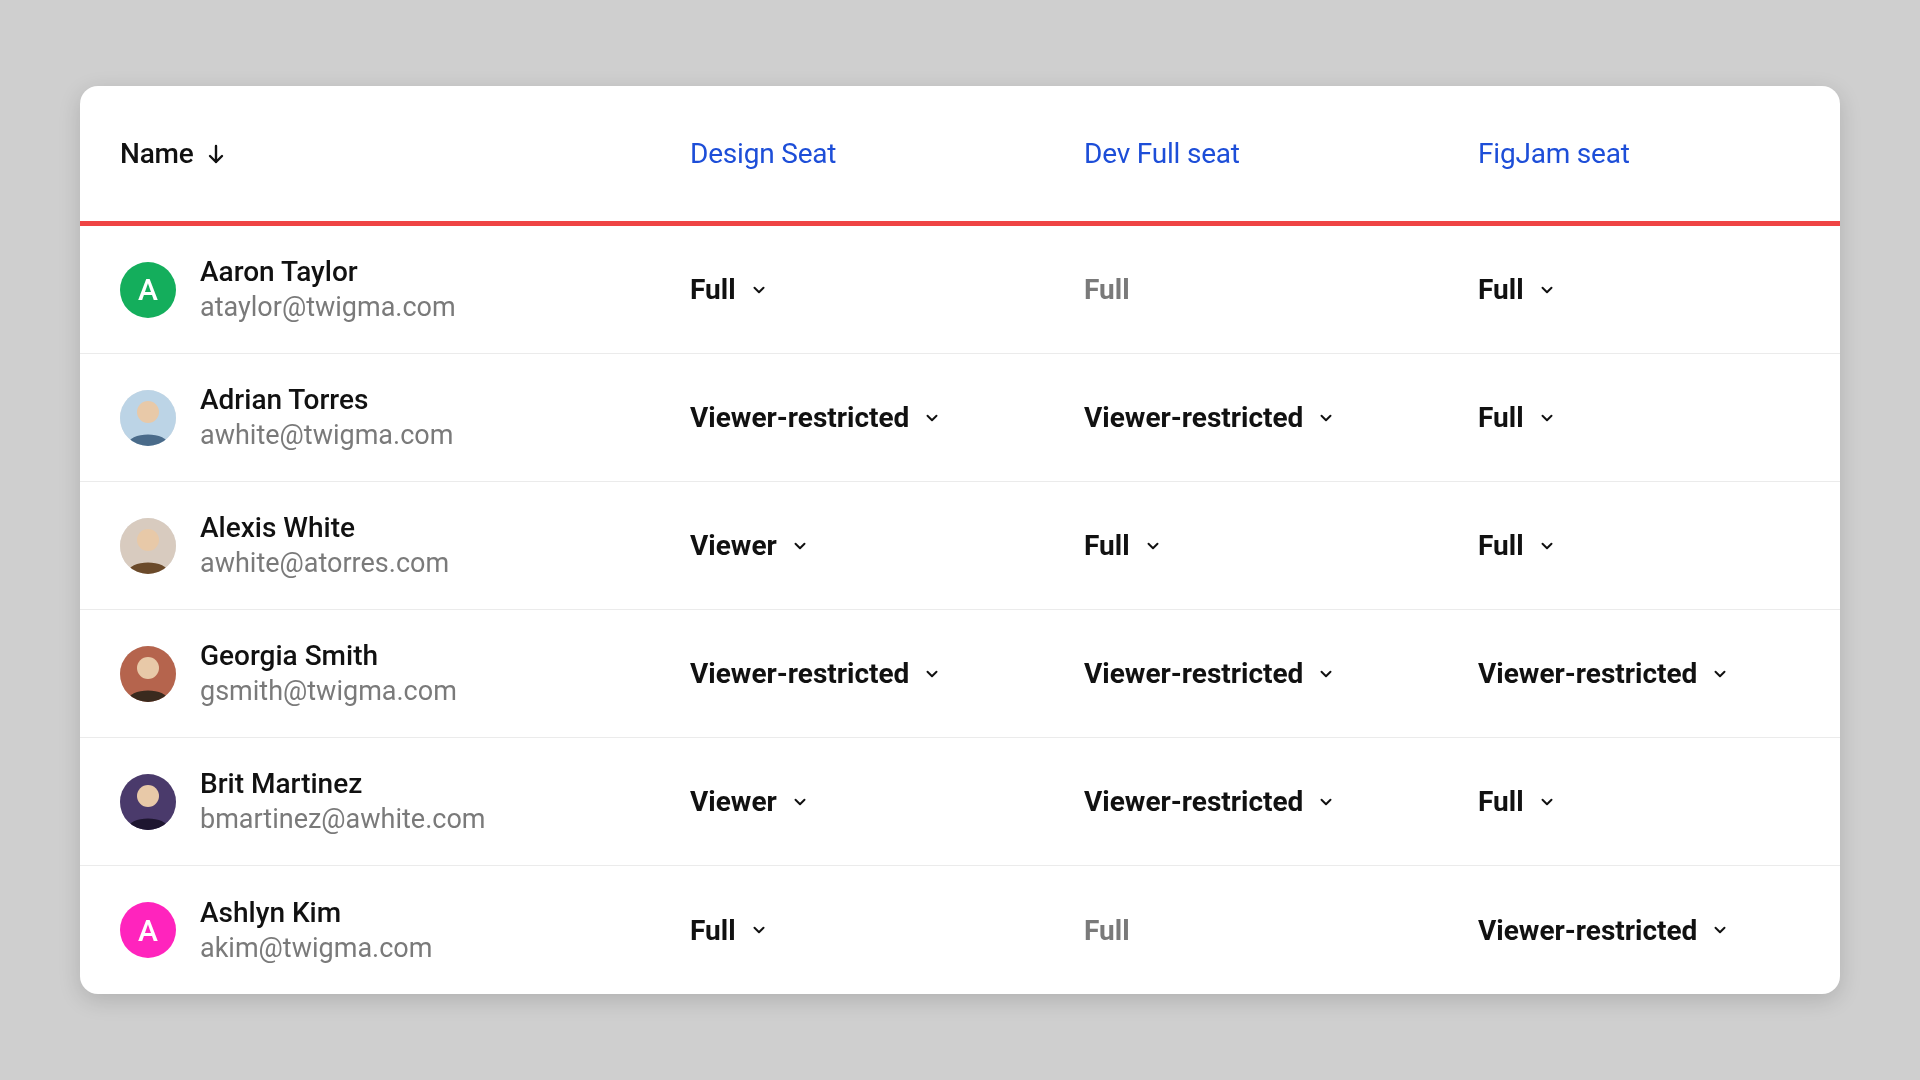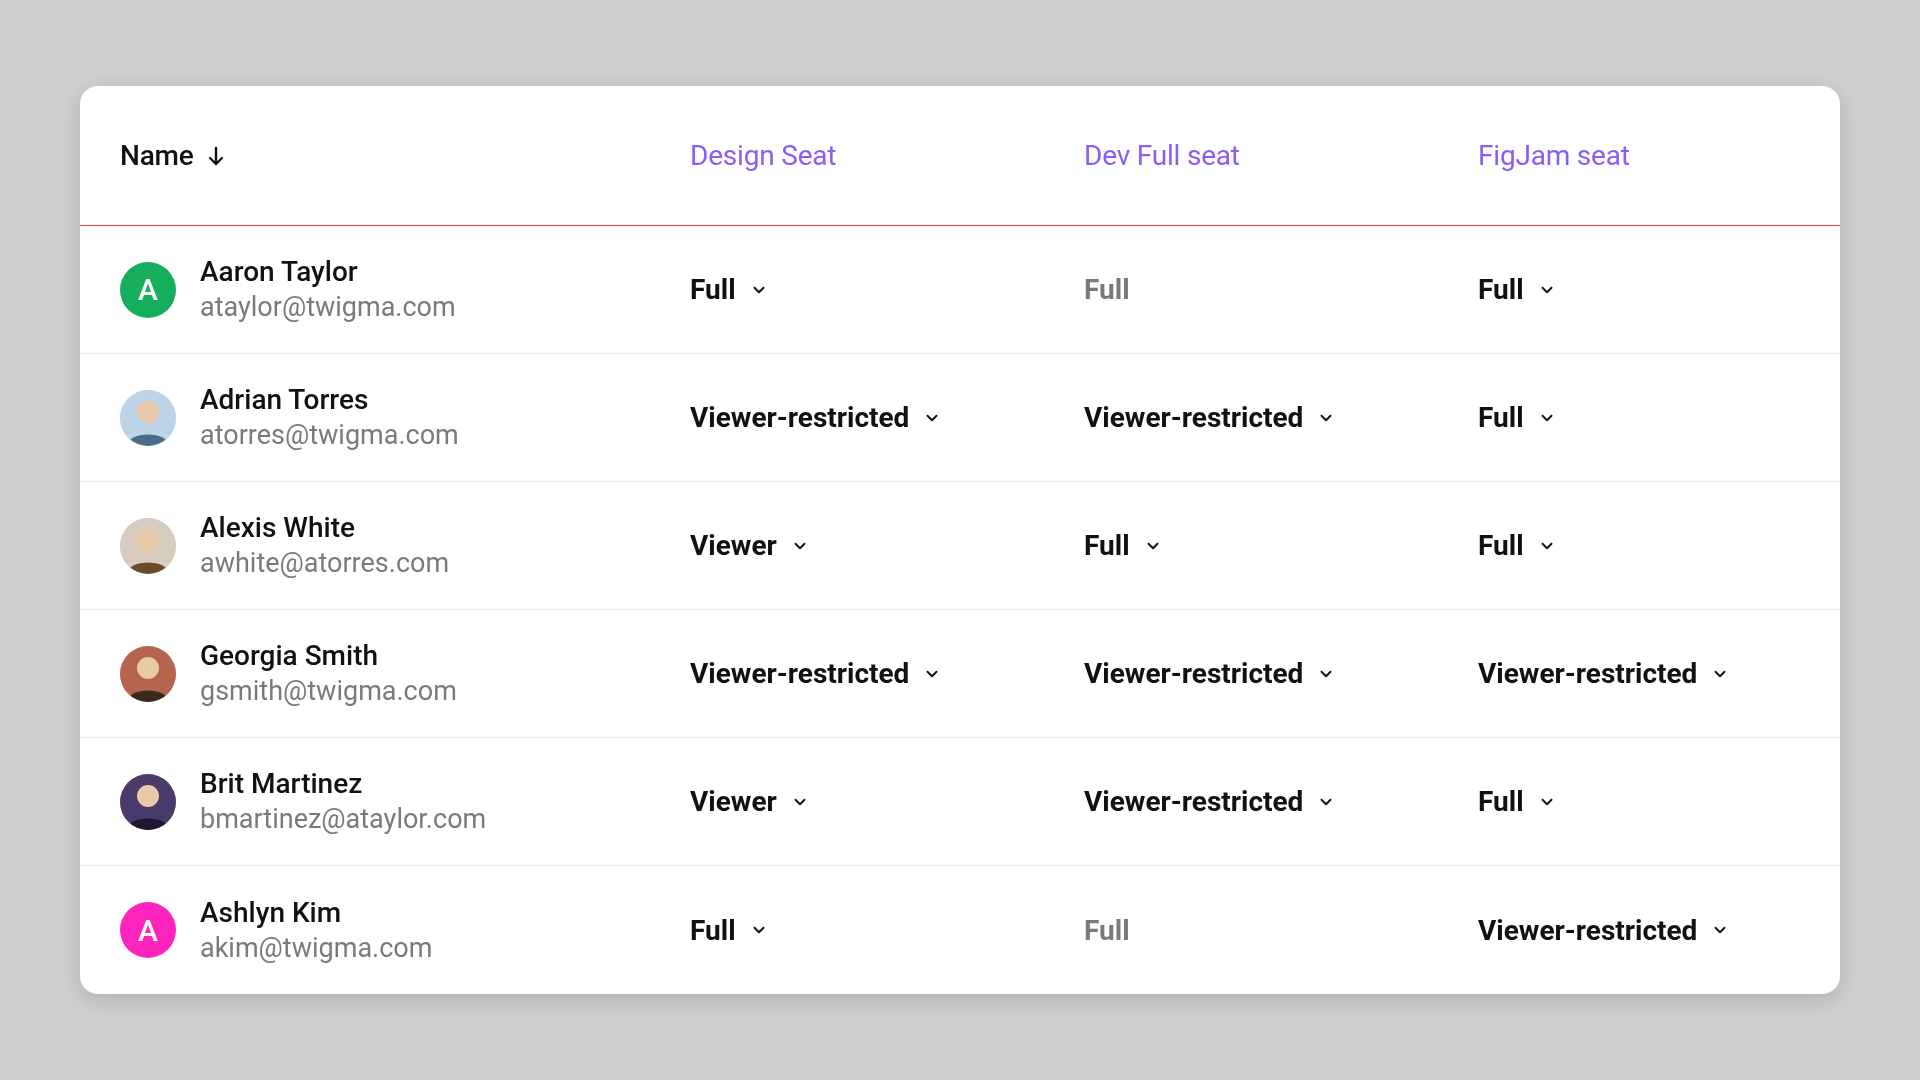--- a/index.html
+++ b/index.html
@@ -17,31 +17,31 @@
     overflow: hidden;
   }
   .row, .header-row {
     display: grid;
     grid-template-columns: 570px 394px 394px 1fr;
     align-items: center;
     padding: 0 40px;
   }
   .header-row {
     height: 140px;
-    border-bottom: 1px solid #ef4444;
+    border-bottom: 5px solid #ef4444;
   }
   .row {
     height: 128px;
     border-bottom: 1px solid #ebebeb;
   }
   .row:last-child { border-bottom: none; }
 
   .col-header {
     font-size: 28px;
-    color: #8b5cf6;
+    color: #1d4ed8;
     font-weight: 400;
     letter-spacing: -0.2px;
   }
   .col-header.sort {
     color: #111111;
     font-weight: 500;
     display: flex;
     align-items: center;
     gap: 10px;
   }
@@ -157,21 +157,21 @@
         <div class="user-cell">
           <div class="avatar photo">
             <svg viewBox="0 0 56 56">
               <rect width="56" height="56" fill="#bcd4e6"></rect>
               <circle cx="28" cy="22" r="11" fill="#e8c9a8"></circle>
               <path d="M6 58 C6 40 50 40 50 58 Z" fill="#4a6b8a"></path>
             </svg>
           </div>
           <div>
             <div class="user-name">Adrian Torres</div>
-            <div class="user-email">atorres@twigma.com</div>
+            <div class="user-email">awhite@twigma.com</div>
           </div>
         </div>
         <div class="seat">
           <span>Viewer-restricted</span>
           <span class="chevron">
             <svg width="18" height="18" viewBox="0 0 24 24" fill="none">
               <path d="M6 9 L12 15 L18 9" stroke="#111" stroke-width="2.6" stroke-linecap="round" stroke-linejoin="round"></path>
             </svg>
           </span>
         </div>
@@ -274,21 +274,21 @@
         <div class="user-cell">
           <div class="avatar photo">
             <svg viewBox="0 0 56 56">
               <rect width="56" height="56" fill="#4a3a6b"></rect>
               <circle cx="28" cy="22" r="11" fill="#e8c9a8"></circle>
               <path d="M6 58 C6 40 50 40 50 58 Z" fill="#1e1630"></path>
             </svg>
           </div>
           <div>
             <div class="user-name">Brit Martinez</div>
-            <div class="user-email">bmartinez@ataylor.com</div>
+            <div class="user-email">bmartinez@awhite.com</div>
           </div>
         </div>
         <div class="seat">
           <span>Viewer</span>
           <span class="chevron">
             <svg width="18" height="18" viewBox="0 0 24 24" fill="none">
               <path d="M6 9 L12 15 L18 9" stroke="#111" stroke-width="2.6" stroke-linecap="round" stroke-linejoin="round"></path>
             </svg>
           </span>
         </div>

